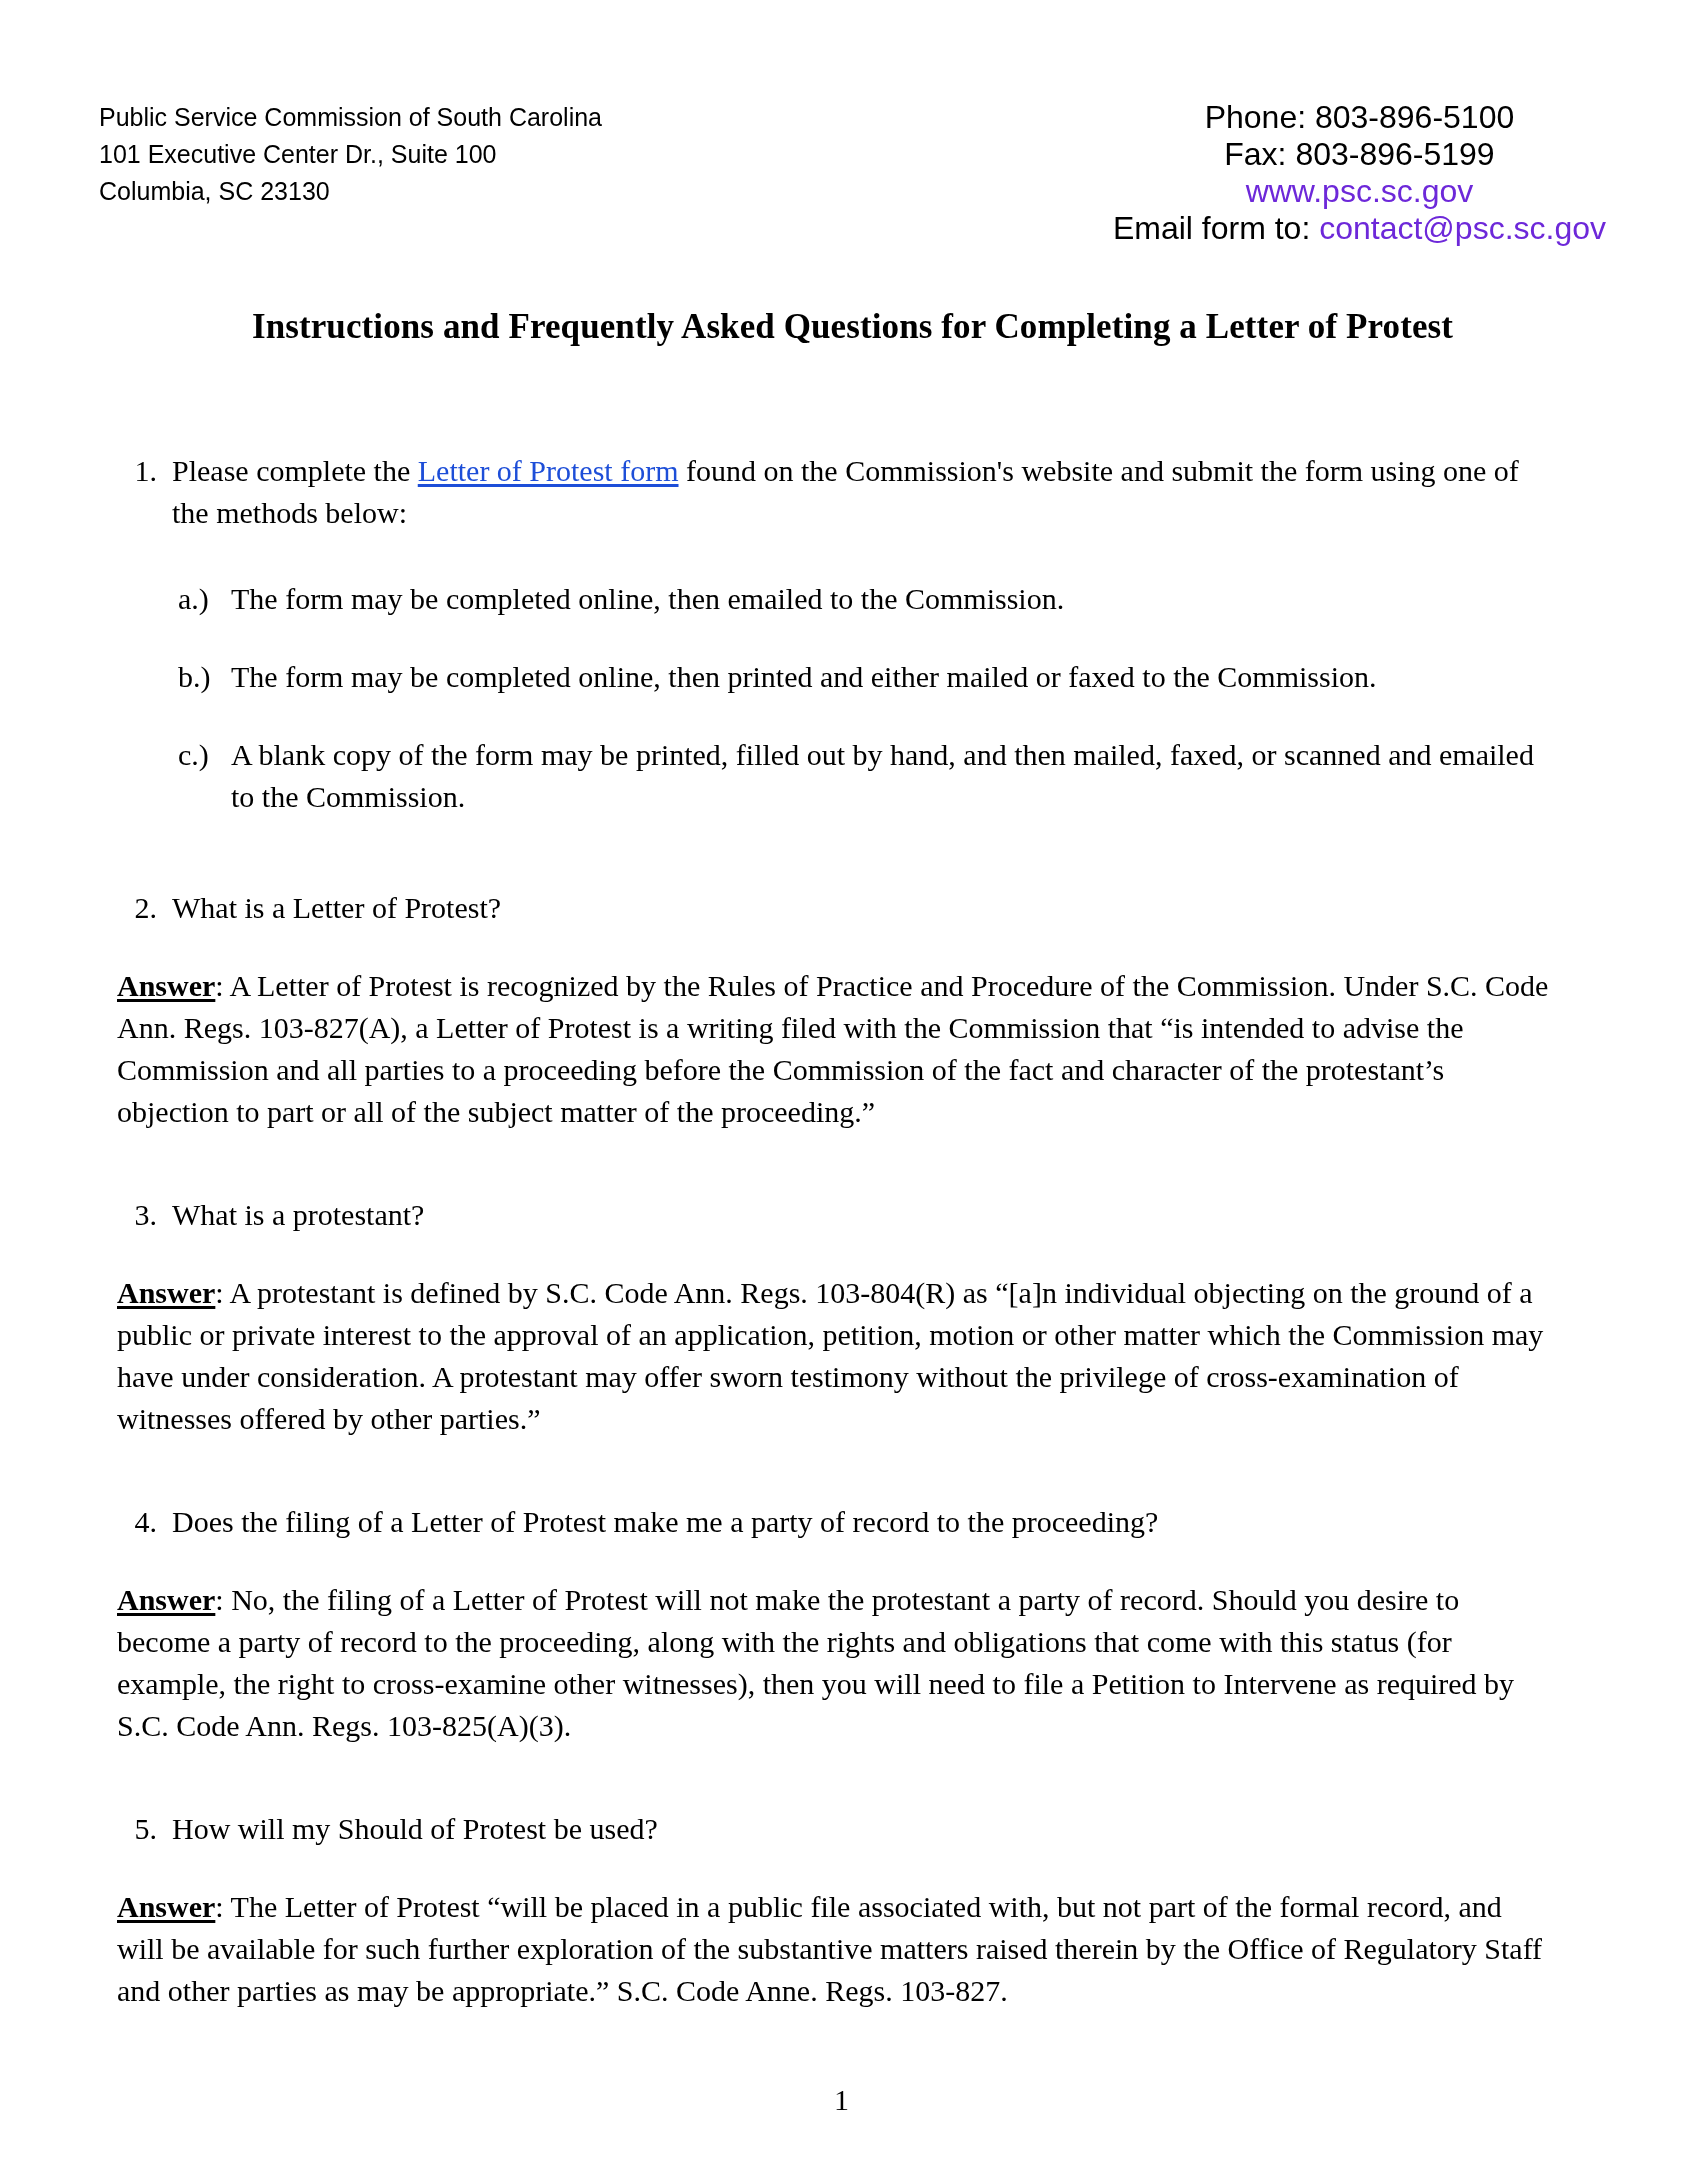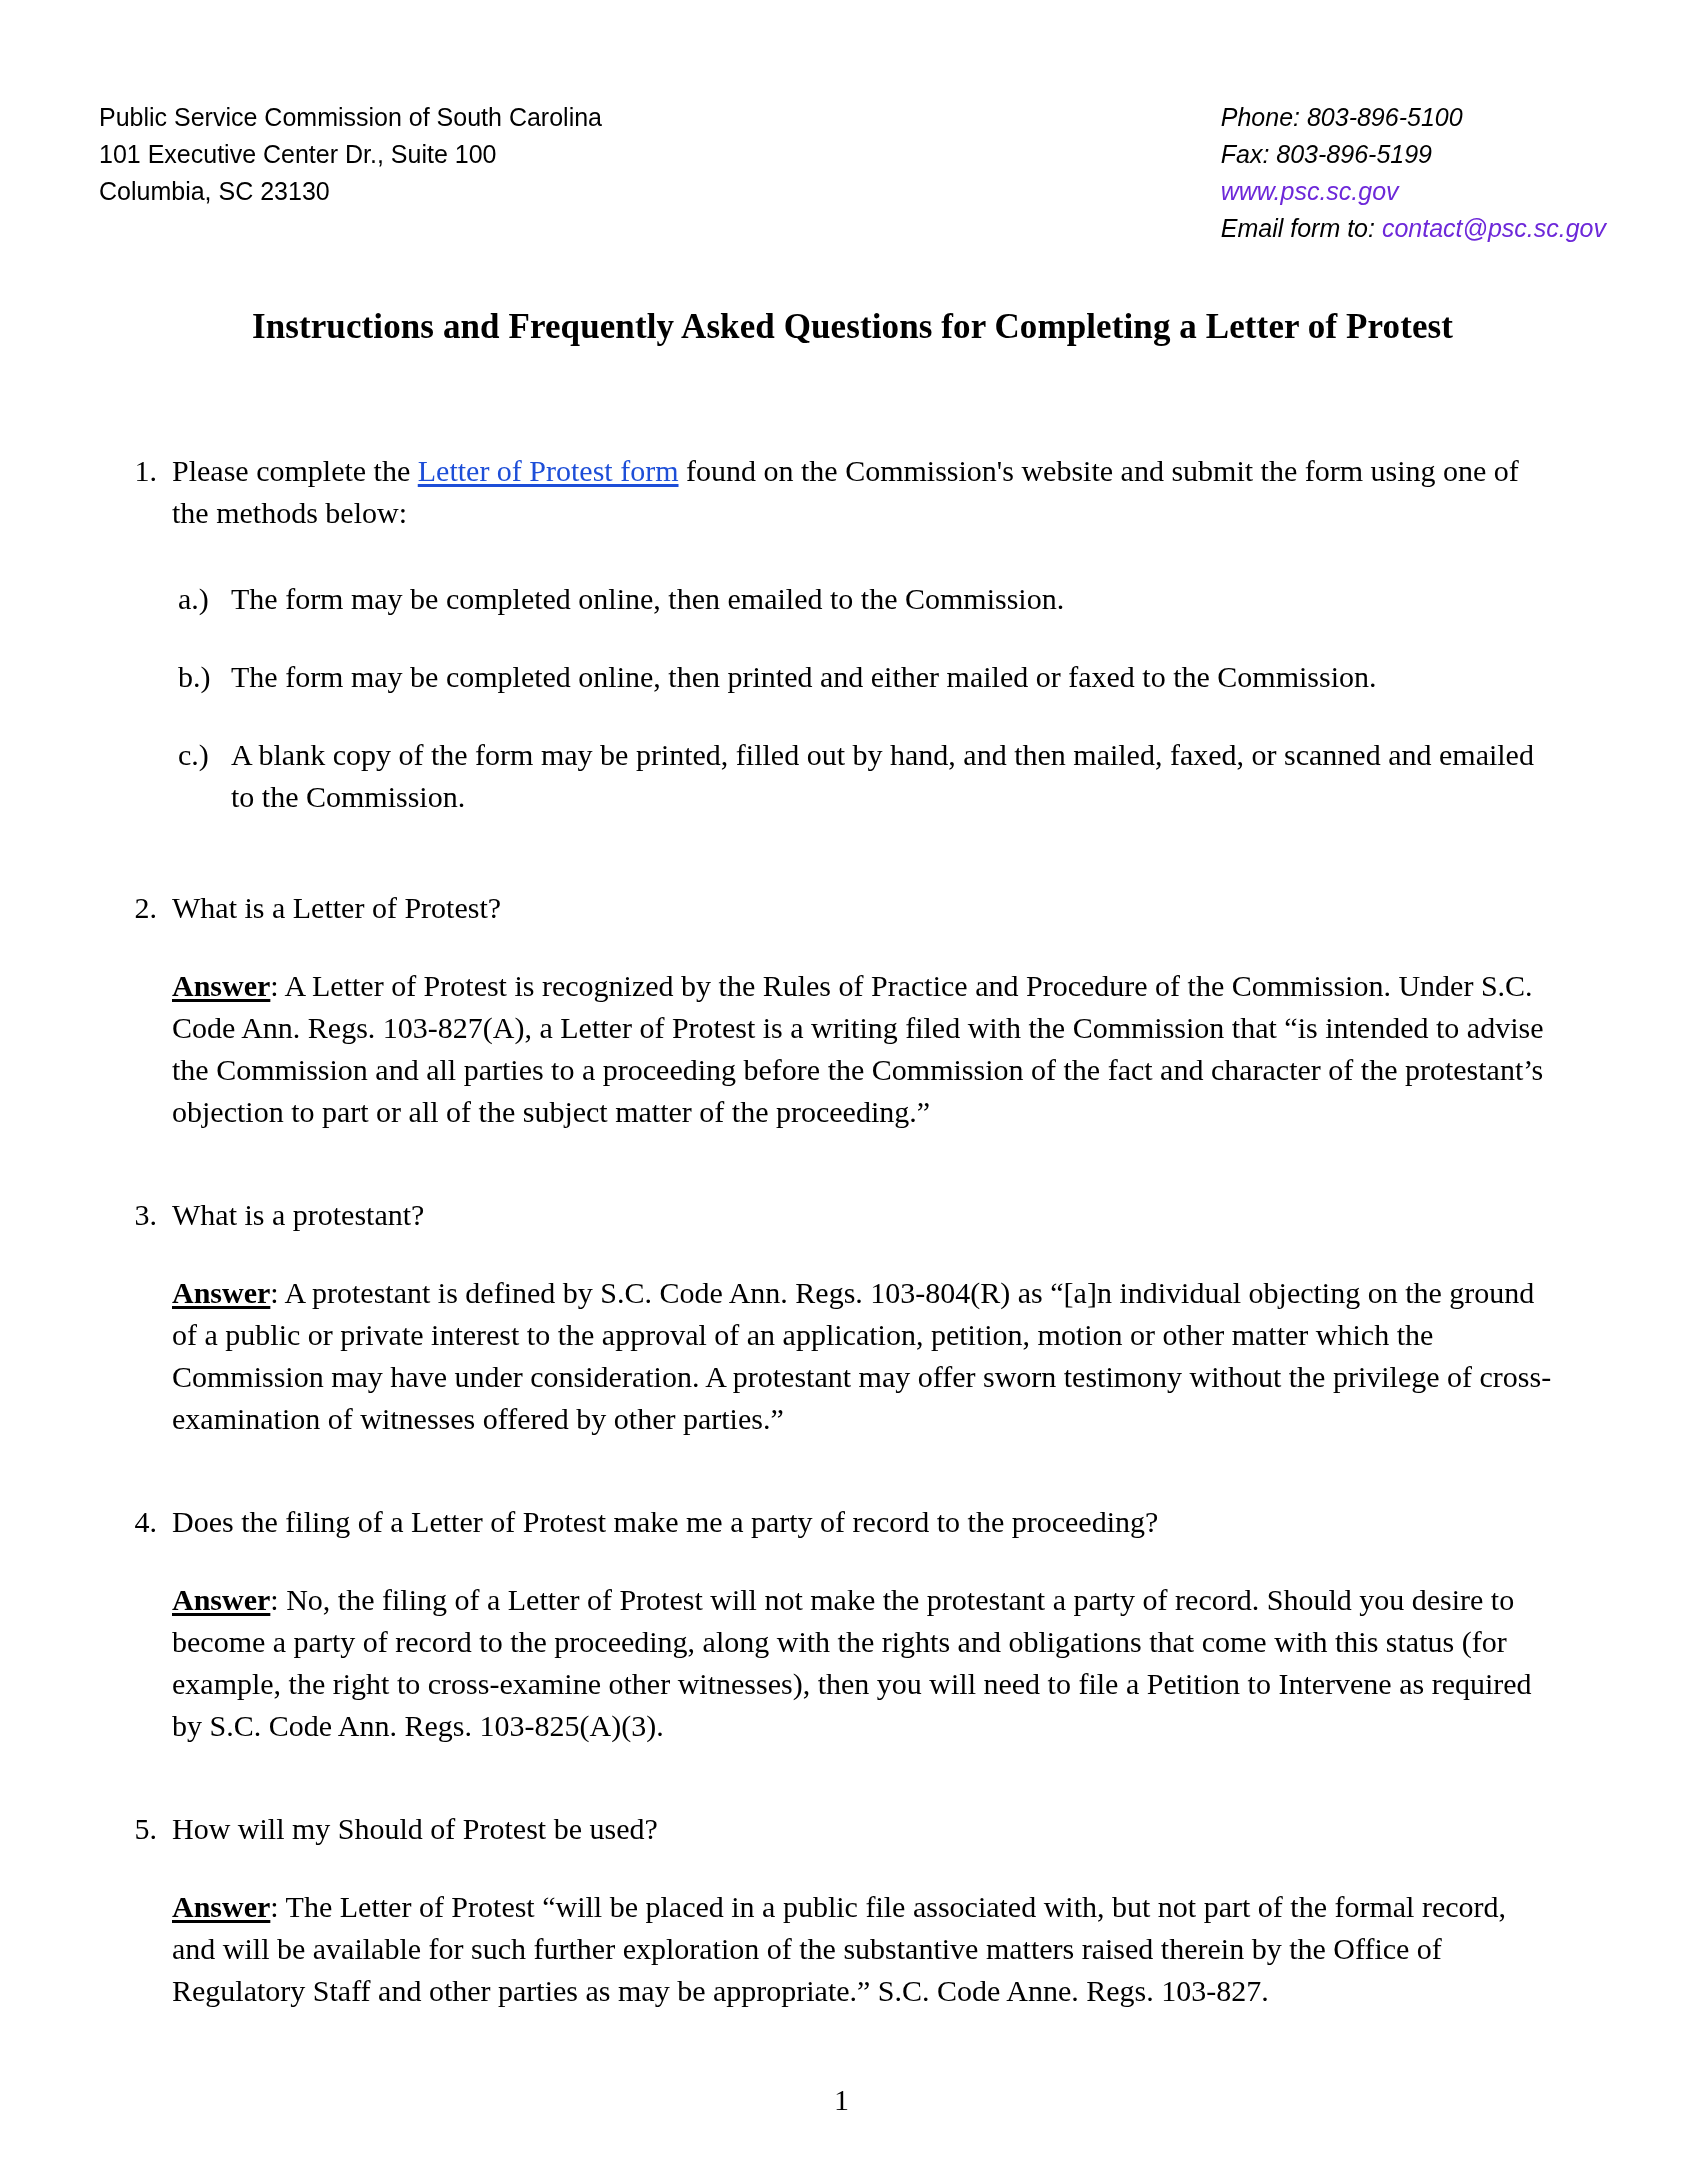--- a/index.html
+++ b/index.html
@@ -33,25 +33,24 @@
     justify-content: space-between;
     align-items: flex-start;
     font-family: "Liberation Sans", "DejaVu Sans", sans-serif;
   }
   .letterhead-left {
     font-size: 25px;
     line-height: 37px;
     white-space: nowrap;
   }
   .letterhead-right {
-    font-size: 25px;
+    font-size: 32px;
     line-height: 37px;
-    text-align: left;
+    text-align: center;
     white-space: nowrap;
-    font-style: italic;
   }
   .link-blue-u {
     color: #6d28d9;
     text-decoration: none;
   }
 
   
   .doc-title {
     position: absolute;
     top: 307px;
@@ -94,21 +93,20 @@
     margin-left: 61px;
     padding-left: 53px;
   }
   .sublabel {
     position: absolute;
     left: 0;
     top: 0;
   }
 
   .answer {
-    margin-left: 55px;
   }
   .answer-label {
     font-weight: bold;
     text-decoration: underline;
     text-underline-offset: 3px;
   }
   .sp-36 { height: 36px; }
   .sp-44 { height: 44px; }
   .sp-62 { height: 61px; }
   .sp-70 { height: 69px; }

